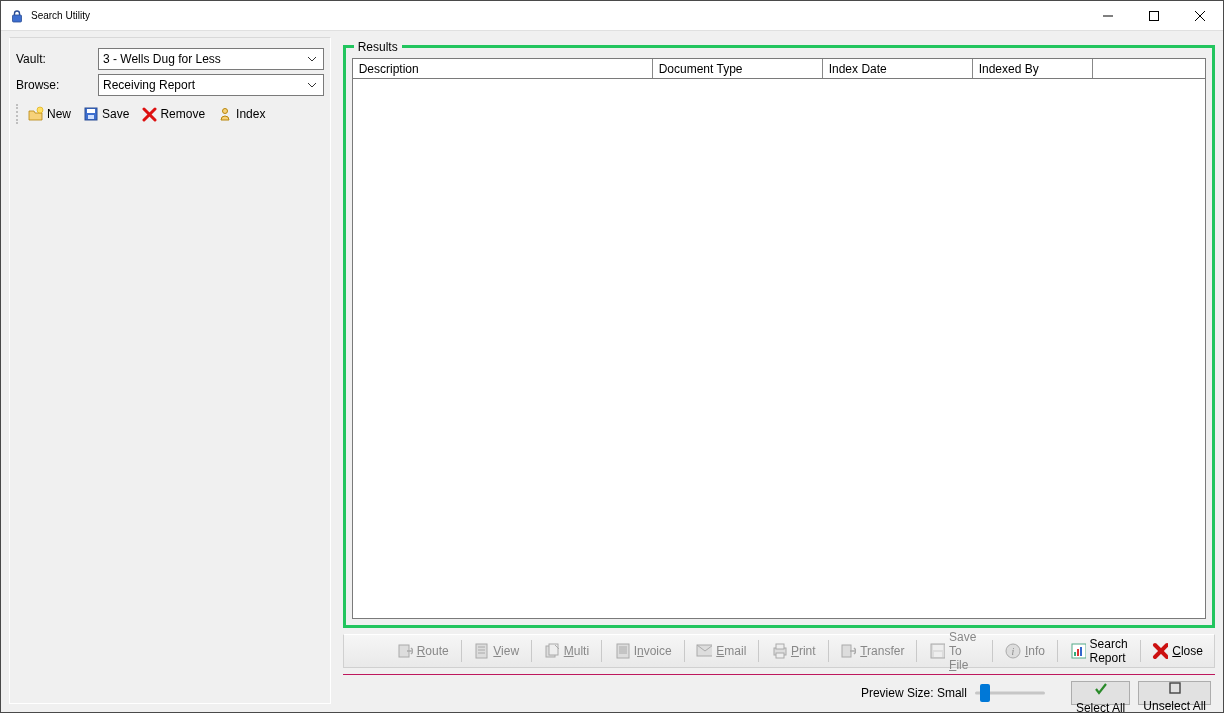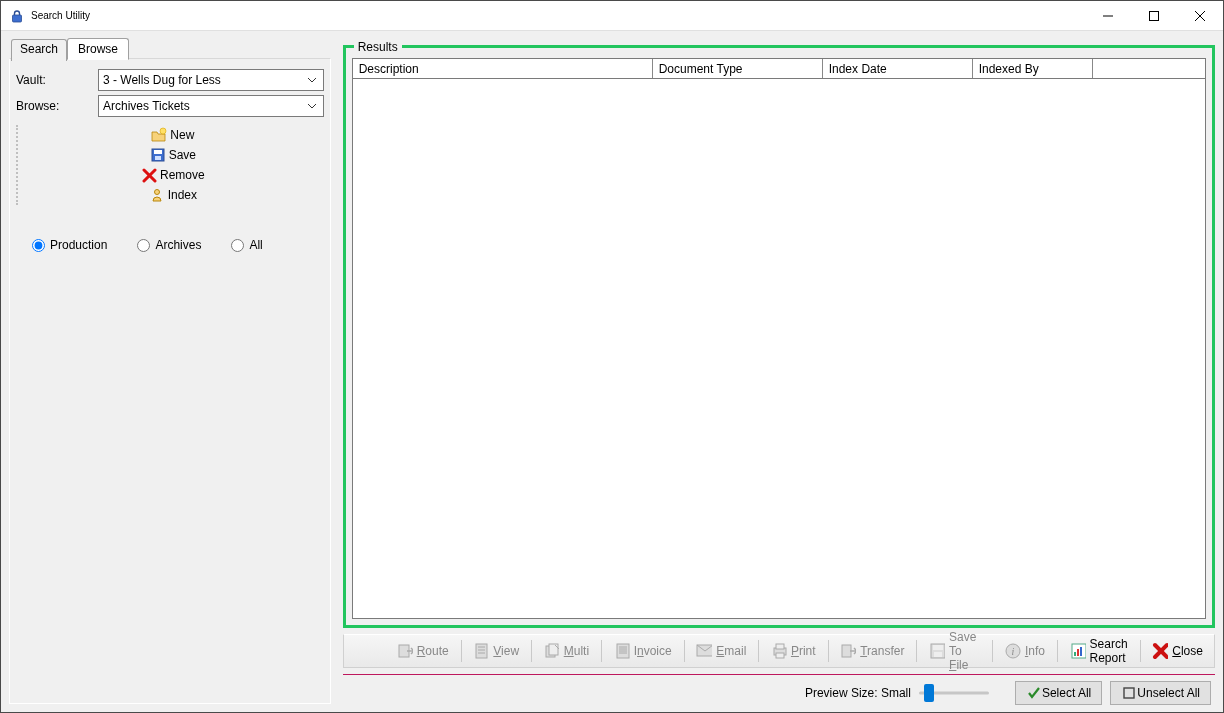--- a/index.html
+++ b/index.html
@@ -120,24 +120,23 @@
   .combo .val { flex: 1; }
   .combo .chev {
     width: 14px; text-align: center;
     color: #333;
   }
 
   
   .toolbar {
     display: flex;
     align-items: center;
-    margin: 4px 0 23px 0;
+    margin: 4px 0 6px 0;
     border-left: 2px dotted #bfbfbf;
     padding-left: 4px;
-    flex-direction: column;
   }
   .tbtn {
     display: flex;
     align-items: center;
     padding: 2px 6px;
     gap: 3px;
     cursor: default;
   }
   .ico {
     width: 16px; height: 16px;
@@ -284,26 +283,28 @@
   .slider-thumb {
     position: absolute;
     top: 50%; left: 10px;
     width: 10px; height: 18px;
     background: #0078d7;
     border-radius: 2px;
     transform: translate(-50%,-50%);
   }
   .winbtn {
     height: 24px;
-    padding: 0 10px;
+    padding: 0 4px;
     border: 1px solid #adadad;
     background: #e1e1e1;
     display: flex;
     align-items: center;
+    gap: 5px;
     cursor: default;
+    flex-direction: column;
   }
 
   .sep {
     width: 1px;
     height: 22px;
     background: #c9c9c9;
     margin: 0 3px;
   }
 </style>
 </head>
@@ -332,40 +333,36 @@
     <svg width="10" height="10">
         <line x1="0" y1="0" x2="10" y2="10" stroke="#000" stroke-width="1"></line>
         <line x1="10" y1="0" x2="0" y2="10" stroke="#000" stroke-width="1"></line>
       </svg>
   </div>
 </div>
 
 <div class="client">
 
   <div class="left-pane">
-    <div class="tabstrip">
-      <div class="tab">Search</div>
-      <div class="tab active">Browse</div>
-    </div>
     <div class="tab-body">
       <div class="form-row">
         <label>Vault:</label>
         <div class="combo">
           <span class="val">3 - Wells Dug for Less</span>
           <span class="chev">
             <svg width="8" height="6">
                 <path d="M0 0 L4 4 L8 0" fill="none" stroke="#333" stroke-width="1"></path>
               </svg>
           </span>
         </div>
       </div>
       <div class="form-row">
         <label>Browse:</label>
         <div class="combo">
-          <span class="val">Archives Tickets</span>
+          <span class="val">Receiving Report</span>
           <span class="chev">
             <svg width="8" height="6">
                 <path d="M0 0 L4 4 L8 0" fill="none" stroke="#333" stroke-width="1"></path>
               </svg>
           </span>
         </div>
       </div>
 
       <div class="toolbar">
         <div class="tbtn">
@@ -401,34 +398,20 @@
             <svg width="16" height="16">
                 <circle cx="8" cy="5" r="2.5" fill="#f7d27a" stroke="#b8860b"></circle>
                 <path d="M4 14 a4 4 0 0 1 8 0 z" fill="#f7d27a" stroke="#b8860b"></path>
               </svg>
           </span>
           <span>Index</span>
         </div>
       </div>
 
 
-      <div class="radio-row">
-        <label class="radio-item">
-          <input type="radio" name="scope" checked="" style="">
-          <span>Production</span>
-        </label>
-        <label class="radio-item">
-          <input type="radio" name="scope" style="">
-          <span>Archives</span>
-        </label>
-        <label class="radio-item">
-          <input type="radio" name="scope" style="">
-          <span>All</span>
-        </label>
-      </div>
     </div>
   </div>
 
   <div class="right-pane">
     <div class="groupbox">
       <span class="groupbox-title">Results</span>
       <div class="results-inner">
         <div class="colheaders">
           <div class="colheader" style="width:300px">Description</div>
           <div class="colheader" style="width:170px">Document Type</div>

